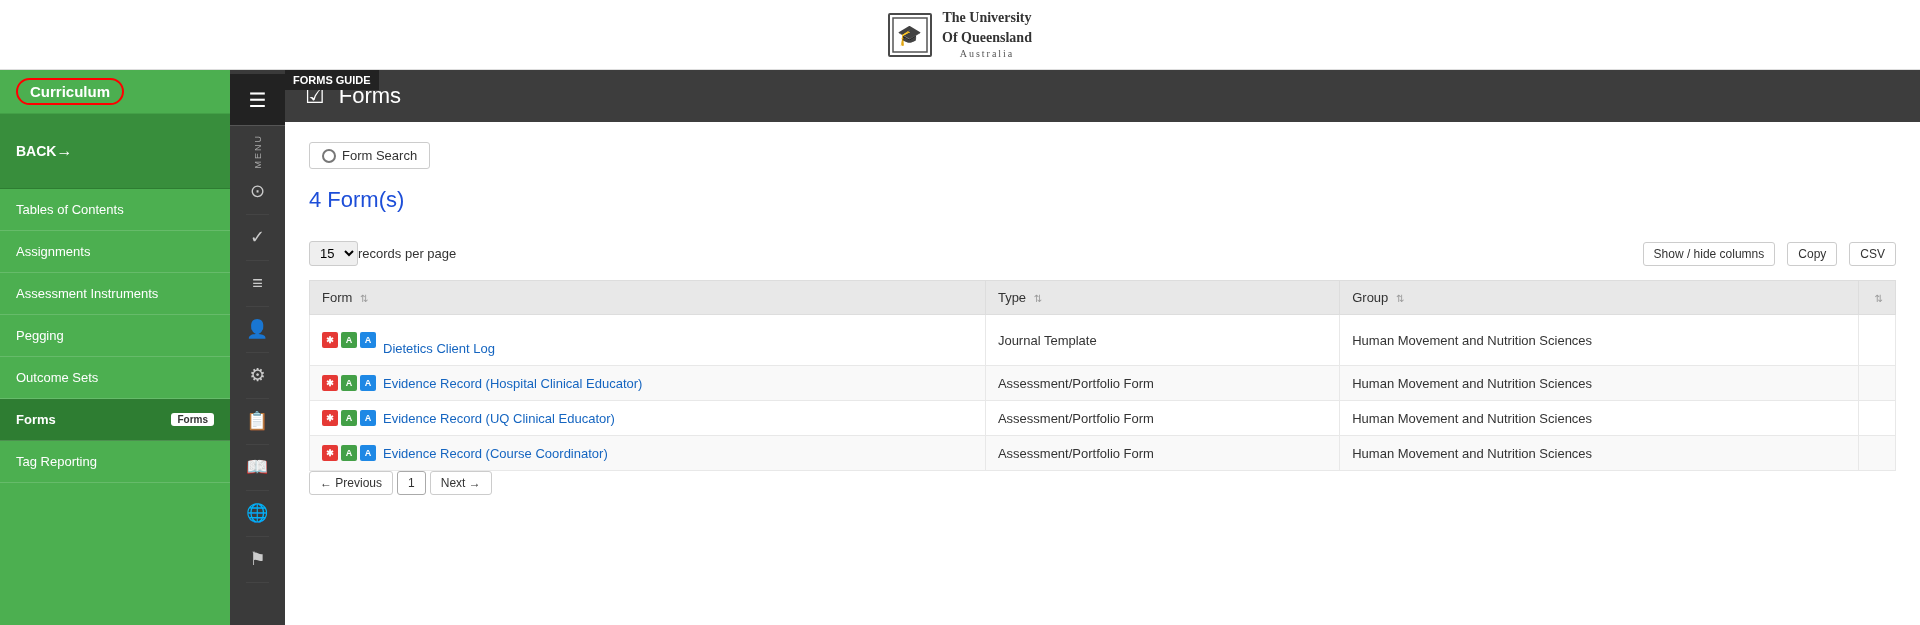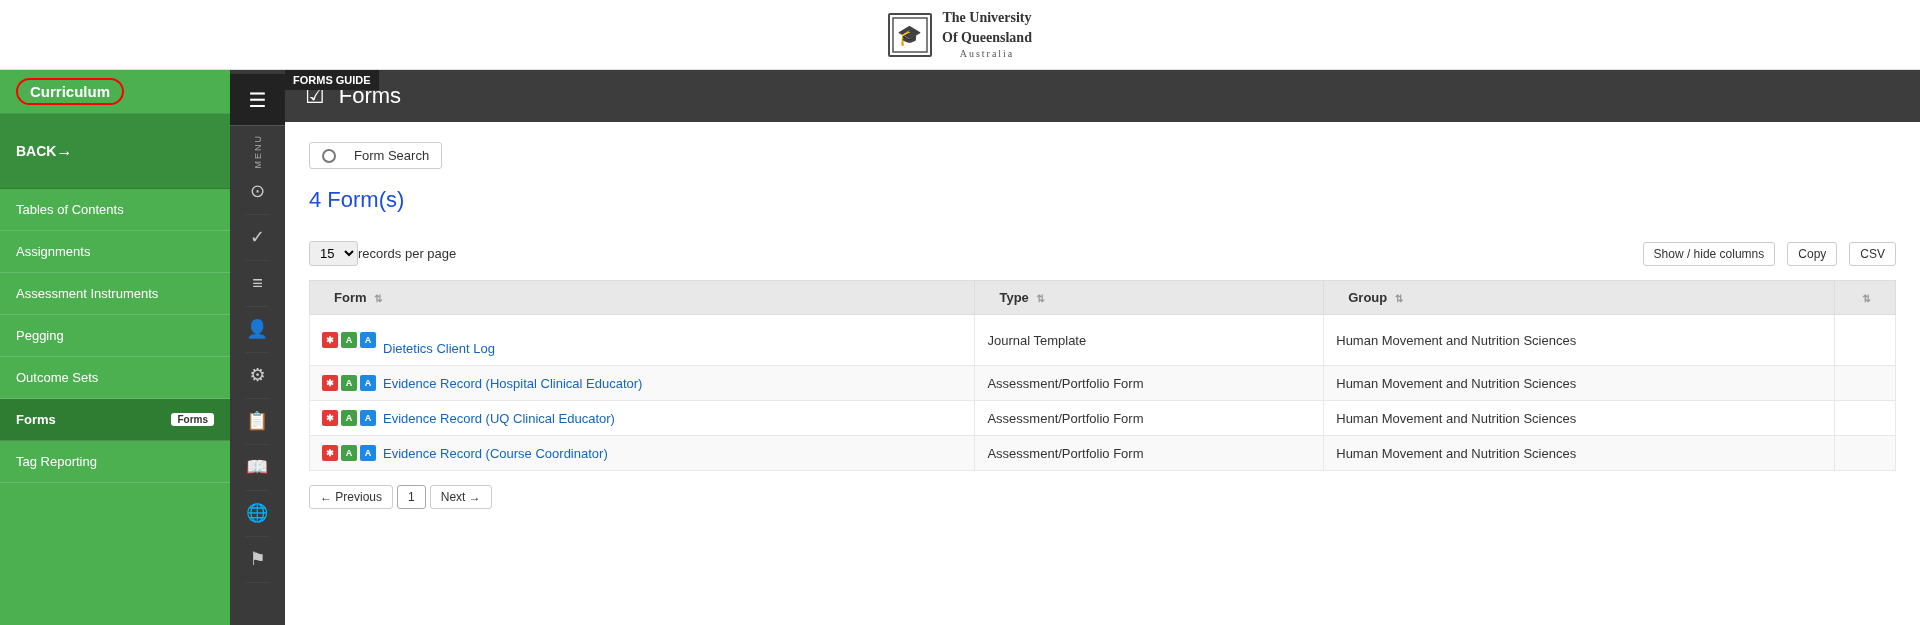--- a/index.html
+++ b/index.html
@@ -196,21 +196,21 @@
     
     .form-search-row {
       display: flex;
       align-items: center;
       gap: 8px;
       margin-bottom: 18px;
     }
     .form-search-btn {
       display: flex;
       align-items: center;
-      gap: 18px;
+      gap: 6px;
       border: 1px solid #ccc;
       background: #fff;
       padding: 5px 12px;
       border-radius: 3px;
       cursor: pointer;
       font-size: 13px;
       color: #333;
     }
     .form-search-circle {
       width: 14px;
@@ -267,23 +267,23 @@
 
     
     .data-table {
       width: 100%;
       border-collapse: collapse;
       font-size: 13px;
     }
     .data-table th {
       background: #e8e8e8;
       border: 1px solid #ddd;
-      padding: 9px 24px;
+      padding: 9px 12px;
       text-align: left;
-      font-weight: bold;
+      font-weight: normal;
       color: #333;
     }
     .data-table th .sort-arrows {
       color: #999;
       font-size: 10px;
       margin-left: 4px;
     }
     .data-table td {
       border: 1px solid #e8e8e8;
       padding: 9px 12px;
@@ -310,21 +310,20 @@
     }
     .icon-red { background: #e53935; color: #fff; }
     .icon-green { background: #43a047; color: #fff; }
     .icon-blue { background: #1e88e5; color: #fff; }
 
     
     .pagination-row {
       display: flex;
       align-items: flex-end;
       gap: 4px;
-      margin-top: 14px;
     }
     .page-btn {
       border: 1px solid #ccc;
       background: #fff;
       padding: 4px 10px;
       border-radius: 3px;
       cursor: pointer;
       font-size: 12px;
       color: #333;
     }

